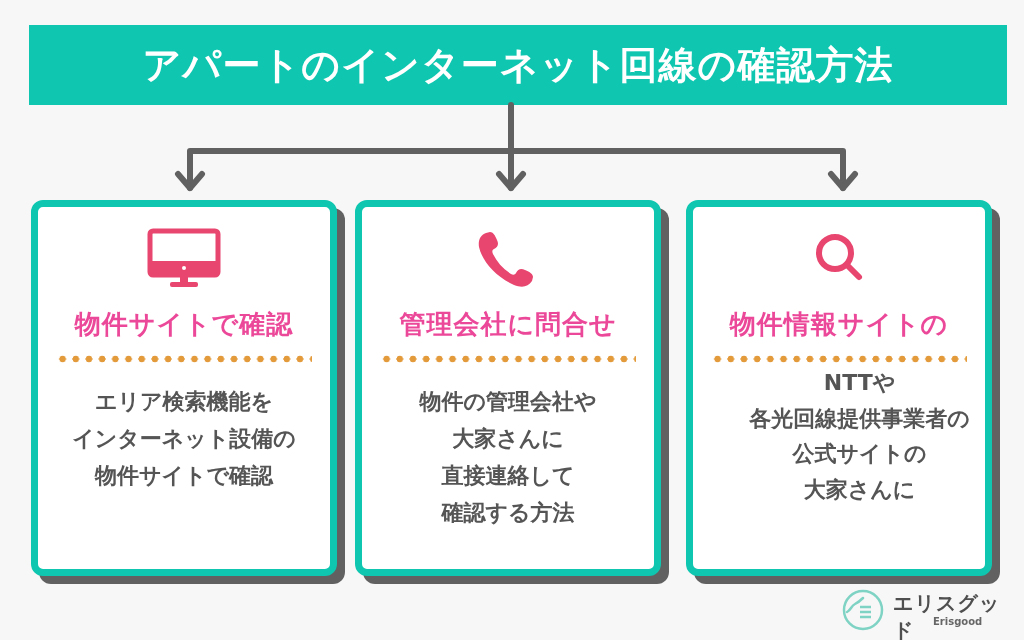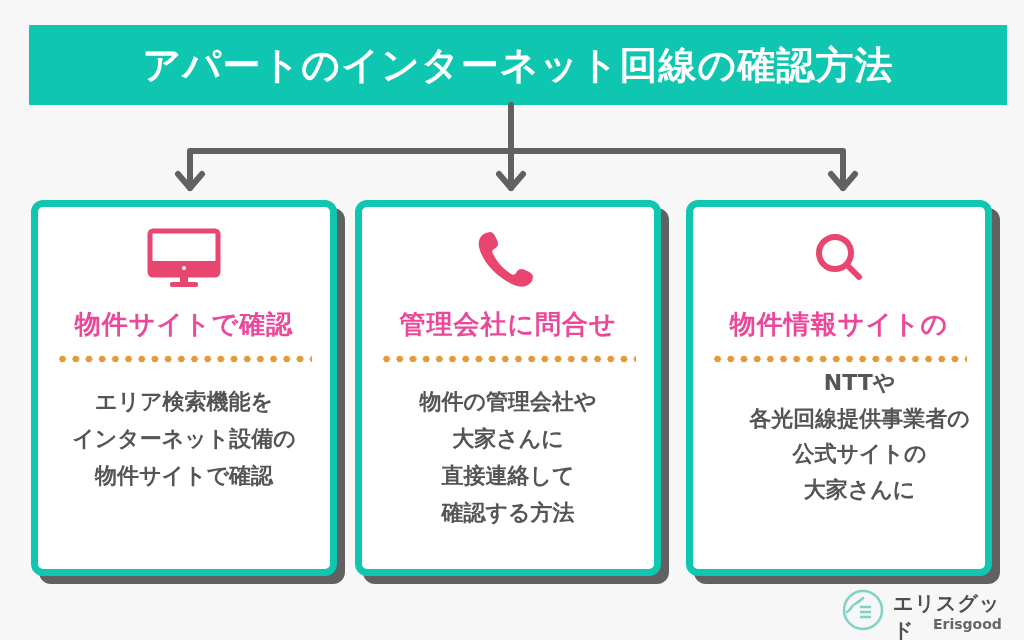--- a/index.html
+++ b/index.html
@@ -44,21 +44,21 @@
   .card .card-body.tight { top:158px; line-height:35.5px;margin-left:41px; }
   .card-body span { display:block; white-space:nowrap; }
   .logo {
     position:absolute; left:841px; top:588px; width:170px; height:44px;
   }
   .logo-circle { position:absolute; left:0; top:0; width:44px; height:44px; }
   .logo-name {
     position:absolute; left:52px; top:2px; font-size:20px; font-weight:bold; color:#4f4f4f; letter-spacing:1px;
   }
   .logo-sub {
-    position:absolute; left:92px; top:28px; font-size:14px; color:#666; font-weight:bold;
+    position:absolute; left:92px; top:28px; font-size:10px; color:#666; font-weight:bold;
   }
 </style>
 </head>
 <body>
 
 <div class="title-banner">
   <div class="title-text">アパートのインターネット回線の確認方法</div>
 </div>
 
 <svg class="connectors" width="1024" height="200">

